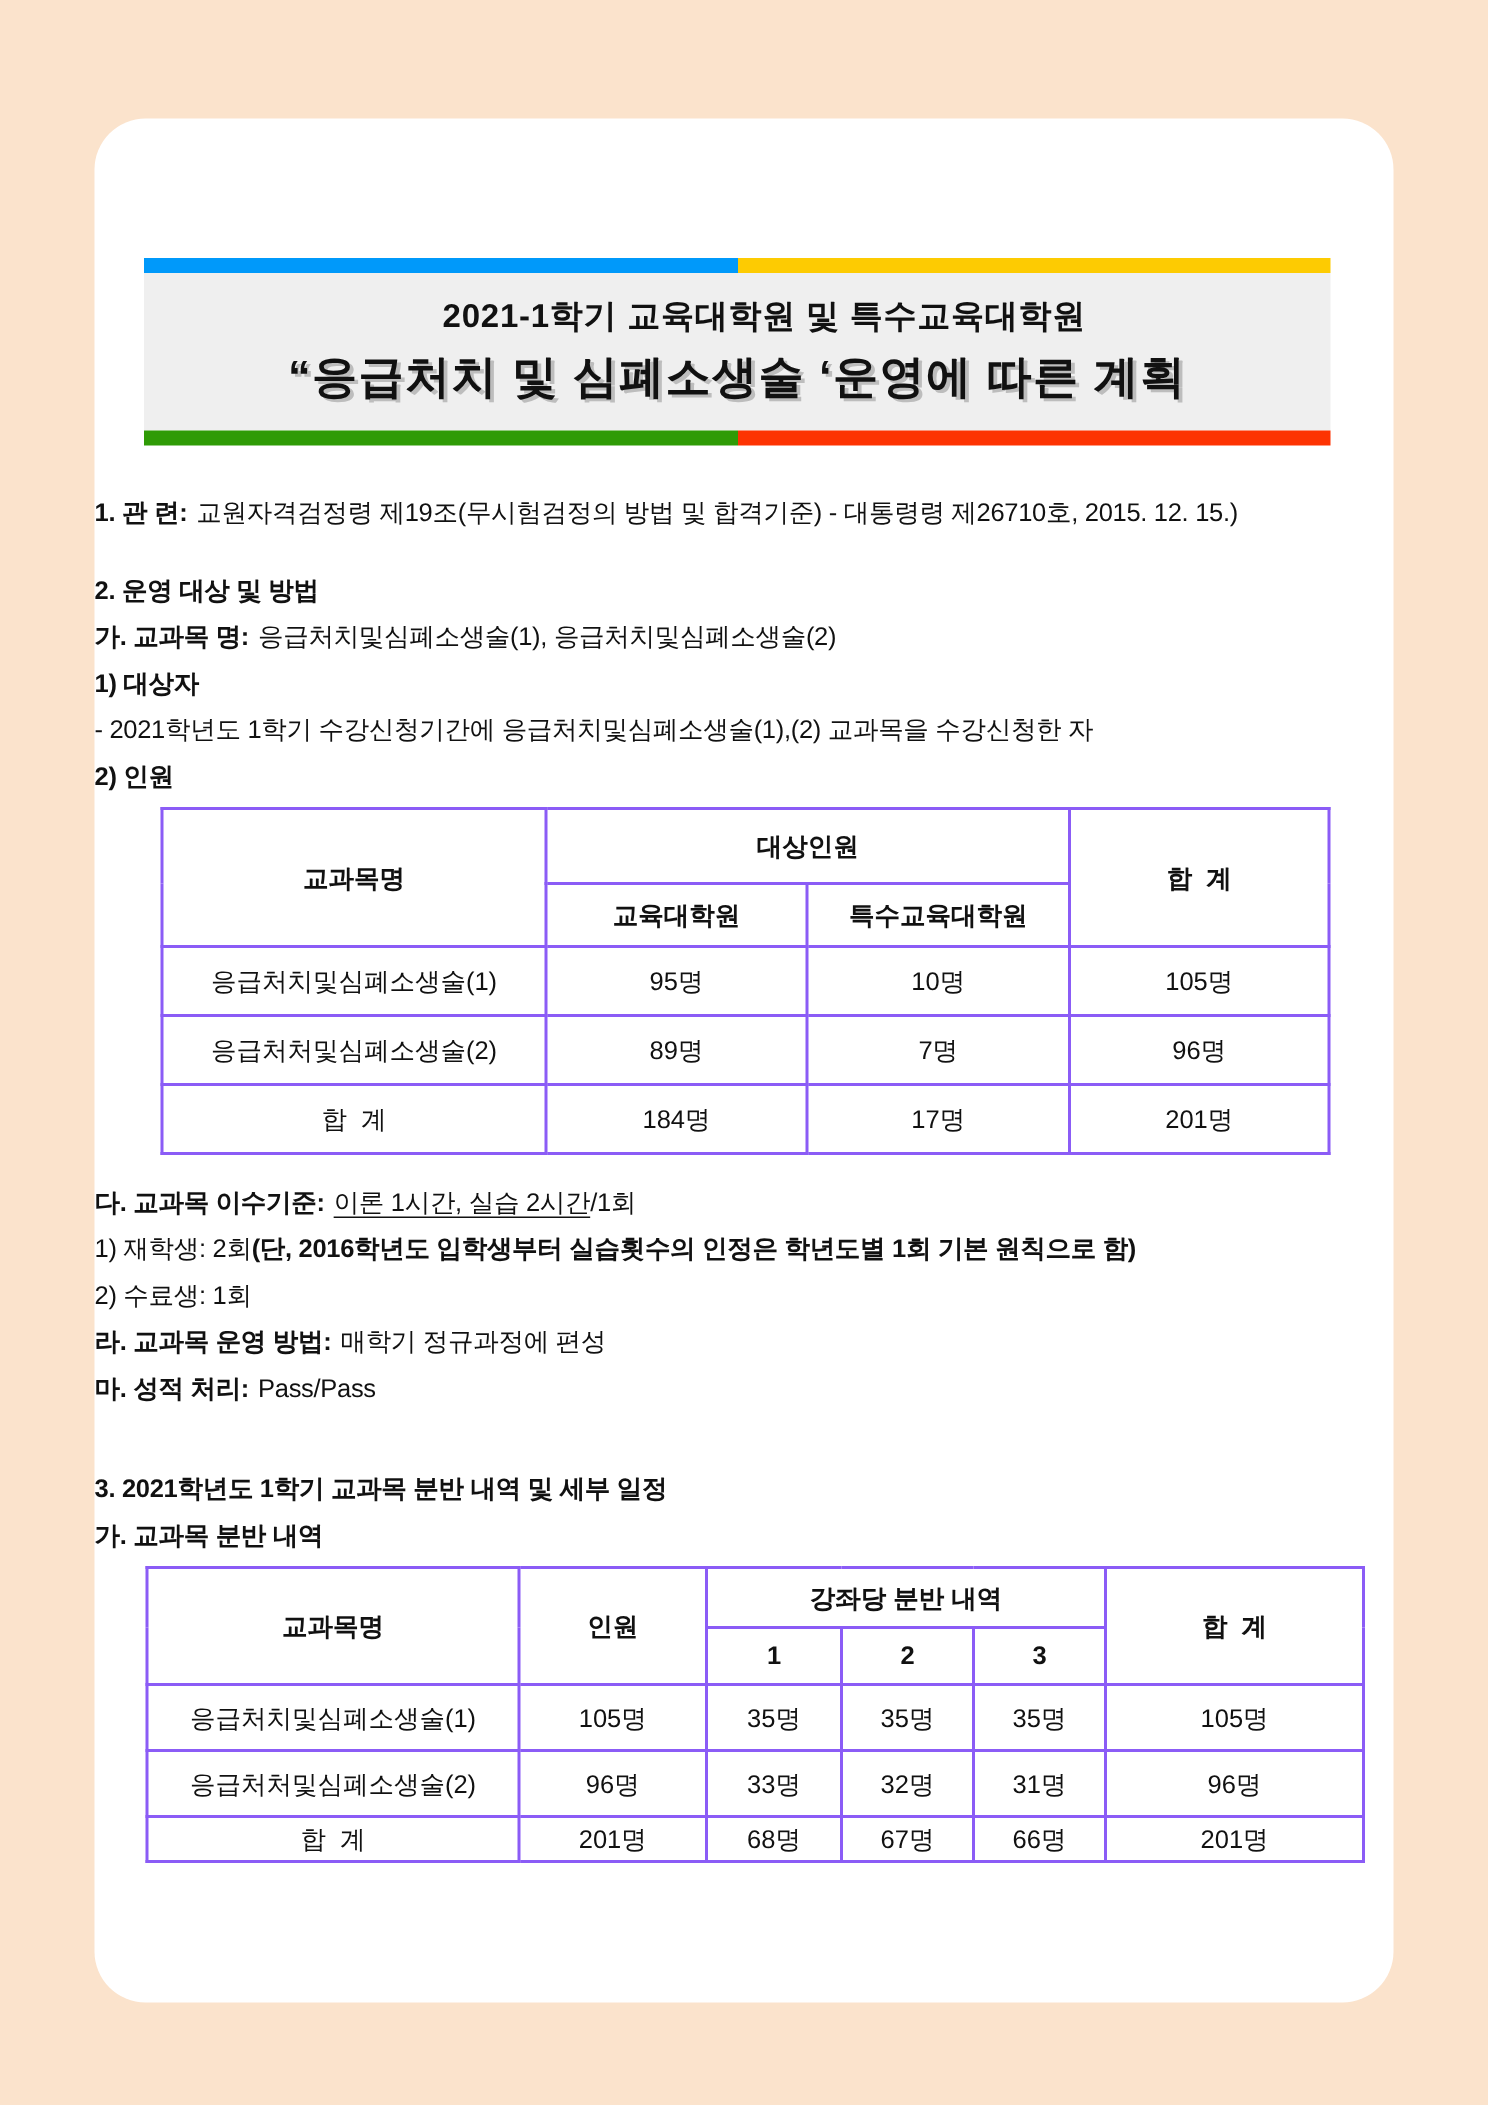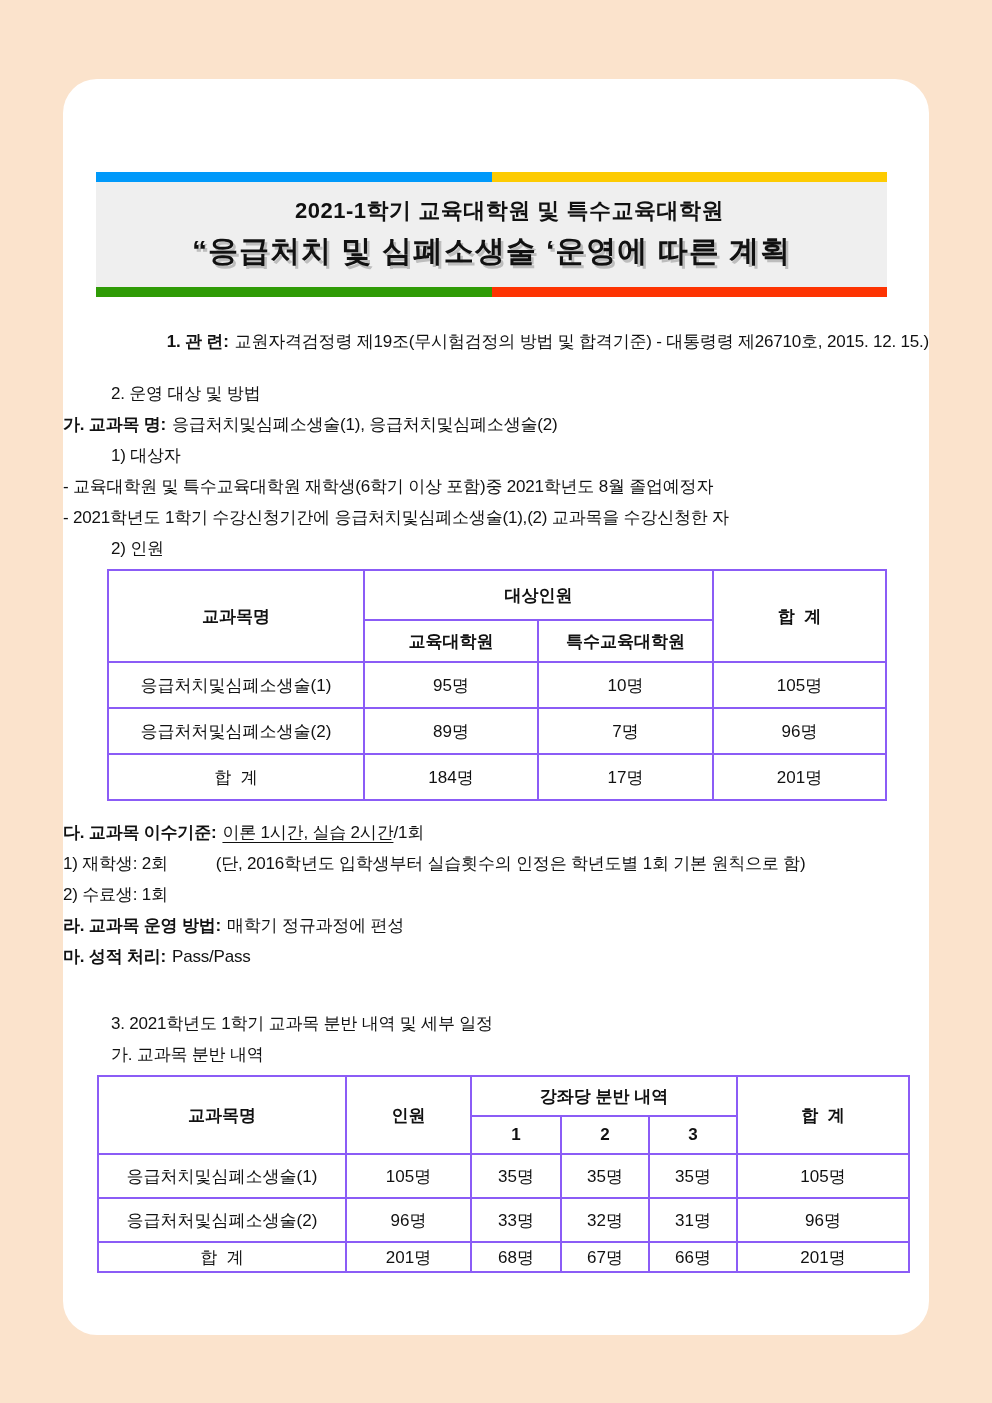--- a/index.html
+++ b/index.html
@@ -32,28 +32,28 @@
   }
   .title1 { font-size: 22px; font-weight: 700; letter-spacing: 0.5px; padding-left: 36px; }
   .title2 {
     font-size: 30px; font-weight: 800; margin-top: 5px;
     letter-spacing: 1px; text-shadow: 2.5px 2.5px 0 #bdbdbd;
   }
   
   .content { font-size: 17px; }
   .content p { margin: 0 0 9px; line-height: 22px; letter-spacing: -0.2px; }
   .lbl { font-weight: 700; margin-right: 6px; }
-  .bold { font-weight: 400; padding-left: 48px; }
+  .bold { font-weight: 700; }
   .u { text-decoration: underline; text-underline-offset: 4px; }
   .ml30 { margin-left: 30px; }  .ml34 { margin-left: 34px; }
   .ml36 { margin-left: 36px; }
   .ml47 { margin-left: 47px; }  .ml50 { margin-left: 50px; }
   .ml64 { margin-left: 64px; }  .ml70 { margin-left: 70px; }
   .ml82 { margin-left: 82px; }
-  .related { margin-top: 34px !important; margin-bottom: 30px !important; text-align: right; }
+  .related { margin-top: 34px !important; margin-bottom: 30px !important; }
   .mt21 { margin-top: 21px !important; }
   .mt45 { margin-top: 45px !important; }
   
   table { border-collapse: collapse; table-layout: fixed; }
   td { border: 2px solid #8b5cf6; text-align: center; vertical-align: middle;
        font-size: 17px; padding: 0 4px; overflow: hidden; }
   .th { font-weight: 700; }
   .t1 { width: 778px; margin: 9px 0 0 44px; }
   .t2 { width: 811px; margin: 9px 0 0 34px; }
   .h50 { height: 50px; } .h42 { height: 42px; } .h46 { height: 46px; }
@@ -80,21 +80,20 @@
     </div>
   </div>
 
   <div class="content">
 
     <p class="ml30 related"><span class="lbl">1. 관 련:</span><span>교원자격검정령 제19조(무시험검정의 방법 및 합격기준) - 대통령령 제26710호, 2015. 12. 15.)</span></p>
 
     <p class="ml30 bold">2. 운영 대상 및 방법</p>
     <p class="ml50"><span class="lbl">가. 교과목 명:</span><span>응급처치및심폐소생술(1), 응급처치및심폐소생술(2)</span></p>
     <p class="ml70 bold">1) 대상자</p>
-    <p class="ml82">- 교육대학원 및 특수교육대학원 재학생(6학기 이상 포함)중 2021학년도 8월 졸업예정자</p>
     <p class="ml82">- 2021학년도 1학기 수강신청기간에 응급처치및심폐소생술(1),(2) 교과목을 수강신청한 자</p>
     <p class="ml70 bold">2) 인원</p>
 
     <table class="t1">
       <colgroup>
         <col style="width:256px">
           <col style="width:174px">
           <col style="width:175px">
           <col style="width:173px">
       </colgroup>

